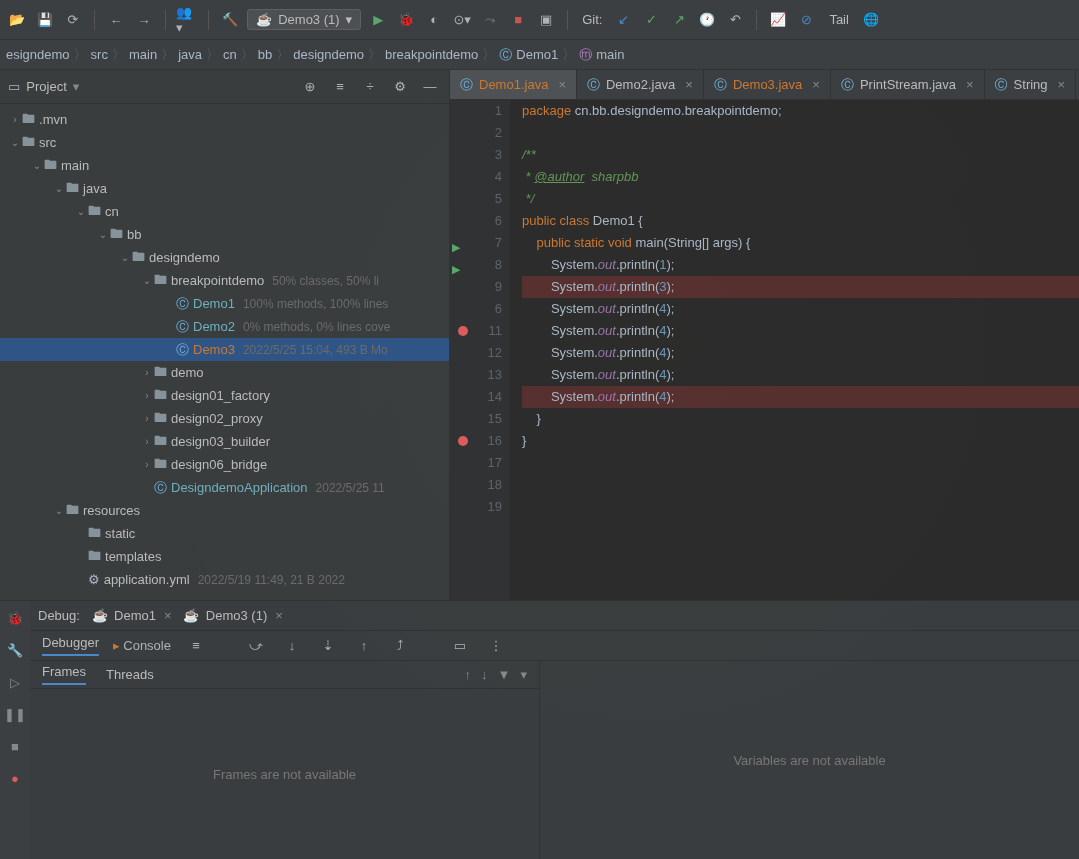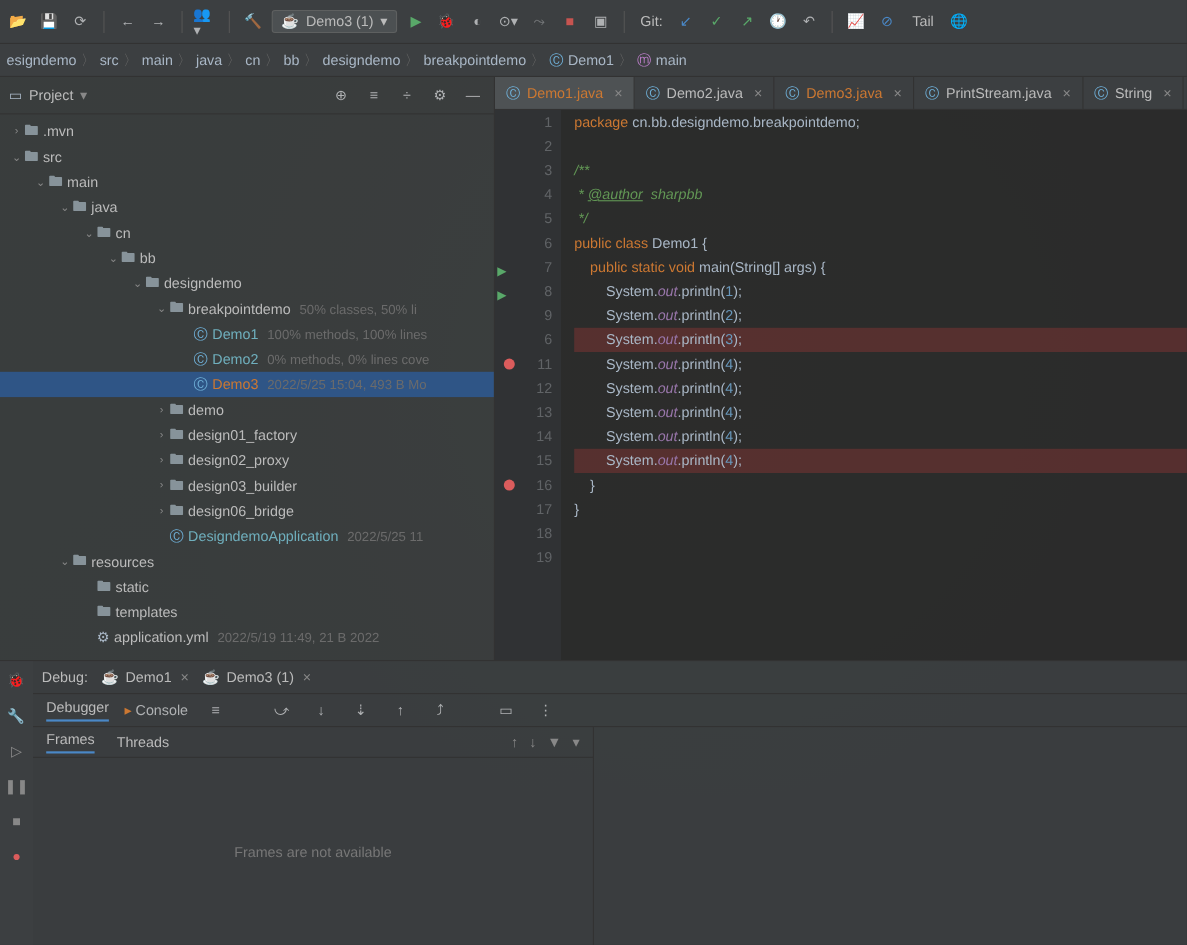--- a/index.html
+++ b/index.html
@@ -315,21 +315,20 @@
         </div>
       <div class="code" id="code">
           <div class="code-line"><span class="kw">package</span> <span class="ident">cn.bb.designdemo.breakpointdemo</span>;</div>
           <div class="code-line"></div>
           <div class="code-line"><span class="doc">/**</span></div>
           <div class="code-line"><span class="doc"> * </span><span class="doctag">@author</span><span class="doc">  sharpbb</span></div>
           <div class="code-line"><span class="doc"> */</span></div>
           <div class="code-line"><span class="kw">public class</span> <span class="type">Demo1</span> {</div>
           <div class="code-line">    <span class="kw">public static void</span> <span class="ident">main</span>(<span class="type">String</span>[] args) {</div>
           <div class="code-line">        System.<span class="field">out</span>.println(<span class="num">1</span>);</div>
-          <div class="code-line">        System.<span class="field">out</span>.println(<span class="num">2</span>);</div>
           <div class="code-line bp-line">        System.<span class="field">out</span>.println(<span class="num">3</span>);</div>
           <div class="code-line">        System.<span class="field">out</span>.println(<span class="num">4</span>);</div>
           <div class="code-line">        System.<span class="field">out</span>.println(<span class="num">4</span>);</div>
           <div class="code-line">        System.<span class="field">out</span>.println(<span class="num">4</span>);</div>
           <div class="code-line">        System.<span class="field">out</span>.println(<span class="num">4</span>);</div>
           <div class="code-line bp-line">        System.<span class="field">out</span>.println(<span class="num">4</span>);</div>
           <div class="code-line">    }</div>
           <div class="code-line">}</div>
           <div class="code-line"></div>
         </div>
@@ -382,16 +381,17 @@
           <div class="frames-icons">
             <span>↑</span>
             <span>↓</span>
             <span>▼</span>
             <span>▾</span>
           </div>
         </div>
         <div class="frames-body">Frames are not available</div>
       </div>
       <div class="vars-panel">
+        <div class="vars-body">Variables are not available</div>
       </div>
     </div>
   </div>
 </div>
 
 </body></html>

